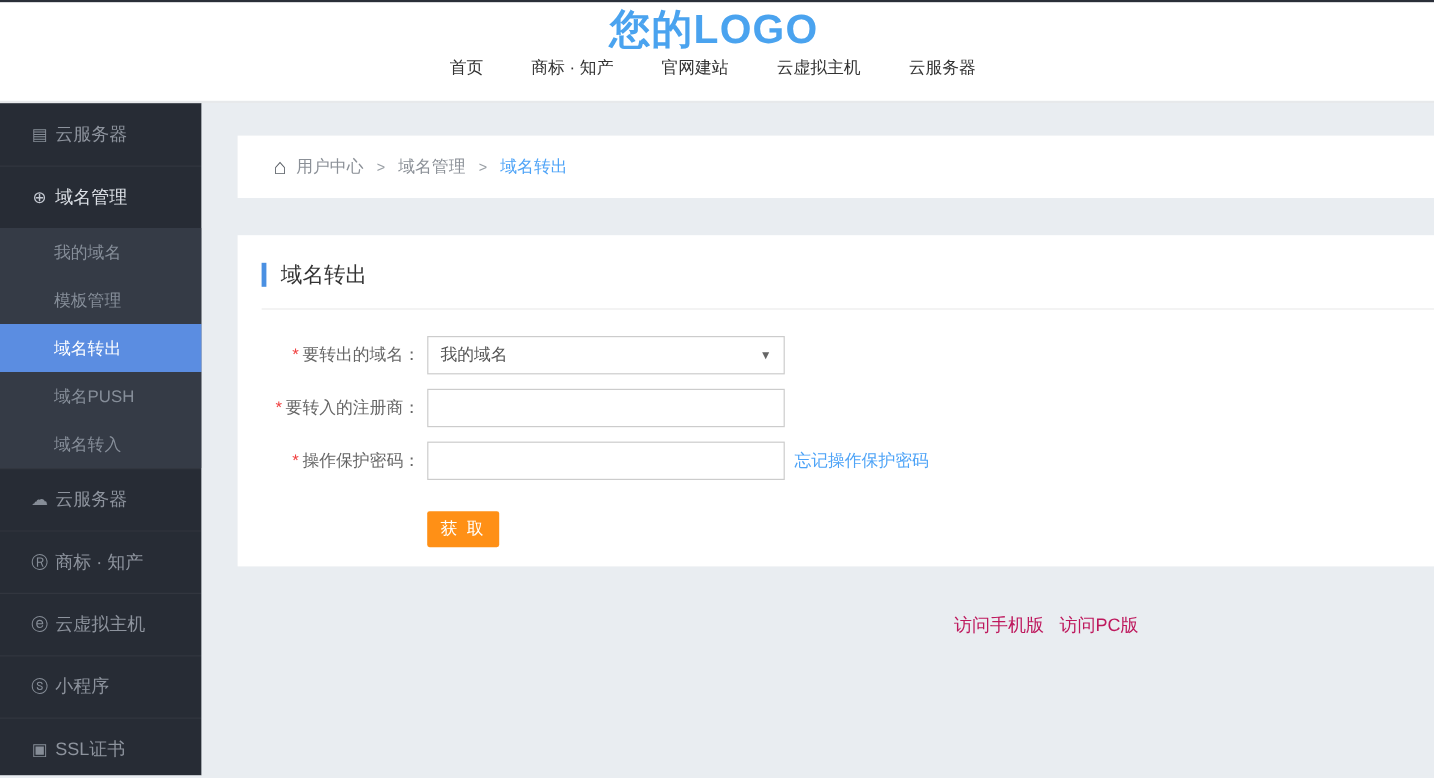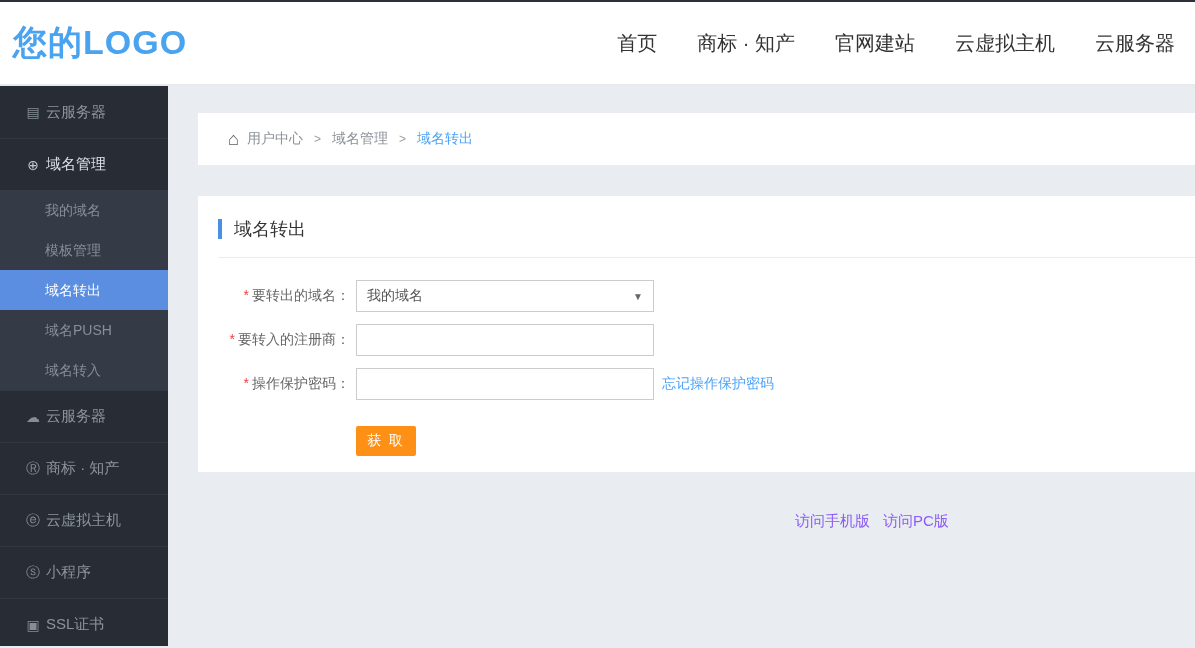--- a/index.html
+++ b/index.html
@@ -4,23 +4,23 @@
 <style>
   * { margin:0; padding:0; box-sizing:border-box; }
   html,body { width:1195px; height:648px; overflow:hidden;
     font-family:"Liberation Sans","DejaVu Sans",sans-serif; background:#e9edf1; }
 
   
   .topline { height:2px; background:#2a2f38; }
 
   
   .header { height:84px; background:#fff; border-bottom:2px solid #e7e9eb;
-    display:flex; align-items:center; justify-content:space-between; padding:0 18px 0 13px; }
+    display:flex; align-items:center; justify-content:flex-start; padding:0 18px 0 13px;flex-direction:column; }
   .logo { font-size:34px; font-weight:bold; color:#4aa3ef; letter-spacing:1px; cursor:pointer; }
-  .nav { display:flex; gap:40px; font-size:20px; color:#333; margin-right:2px; }
+  .nav { display:flex; gap:40px; font-size:14px; color:#333; margin-right:2px; }
   .nav-item { cursor:pointer; white-space:nowrap; }
 
   
   .layout { display:flex; height:560px; }
 
   
   .sidebar { width:168px; flex-shrink:0; background:#272c35; }
   .side-item { height:52px; display:flex; align-items:center; padding-left:25px;
     color:#8d939d; font-size:15px; cursor:pointer; border-top:1px solid rgba(255,255,255,.05); }
   .side-item:first-child { border-top:none; }
@@ -53,25 +53,25 @@
   .req { color:#f03e3e; margin-right:3px; font-size:14px; }
   .field { width:298px; height:32px; border:1px solid #ccc; background:#fff; }
   .select-box { display:flex; align-items:center; justify-content:space-between;
     padding:0 10px; color:#555; font-size:14px; cursor:pointer; }
   .caret { font-size:10px; color:#666; }
   input.field { padding:0 10px; font-size:14px; color:#555; outline:none; }
   .inline-link { margin-left:8px; color:#4da3f7; font-size:14px; cursor:pointer; }
   .note { margin:2px 0 0 138px; color:#444; font-size:14px; }
   .btn { display:block; margin:26px 0 0 138px; width:60px; height:30px; background:#ff9016;
     color:#fff; border:none; border-radius:2px; font-size:14px; letter-spacing:2px;
-    cursor:pointer; font-family:Liberation Serif, serif; }
+    cursor:pointer; font-family:Liberation Sans, sans-serif; }
 
   
   .footer { display:flex; gap:13px; margin-left:597px; margin-top:40px;
-    font-size:15px; color:#8b5cf6; }
+    font-size:15px; color:#be185d; }
   .footer span { cursor:pointer; }
 </style>
 </head>
 <body>
 
 <div class="topline"></div>
 
 <div class="header">
   <div class="logo">您的LOGO</div>
   <div class="nav">

